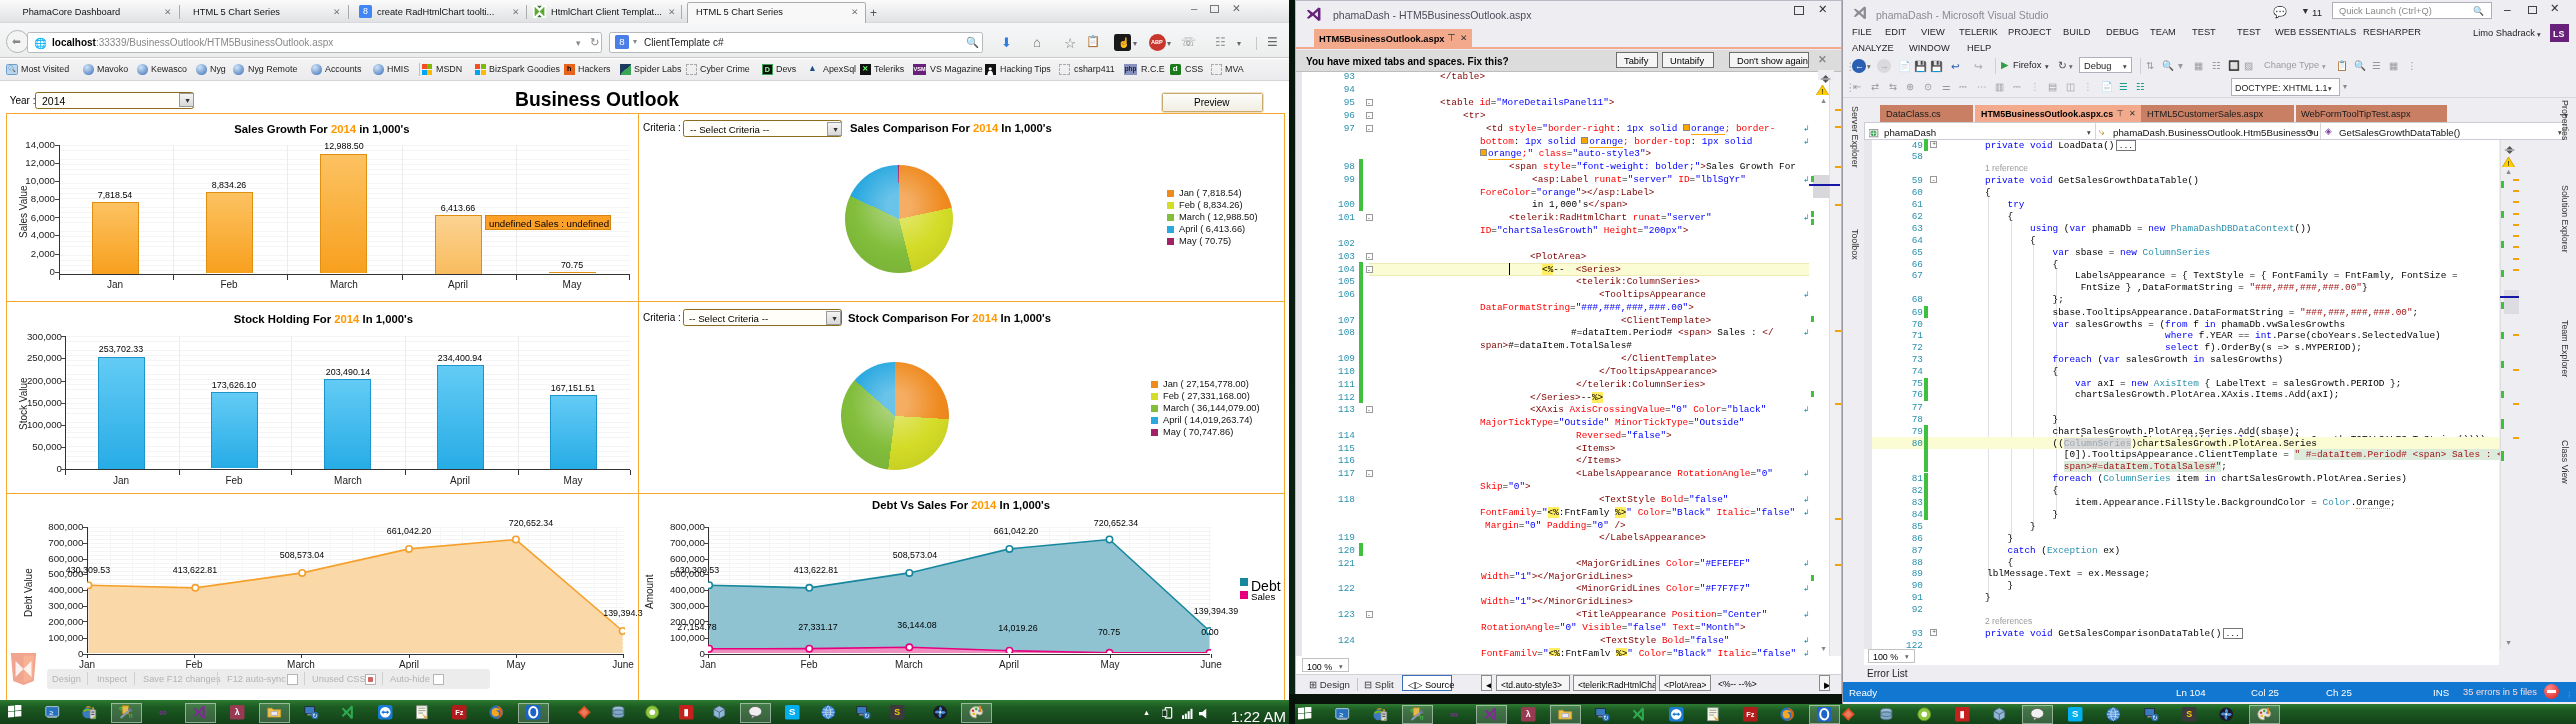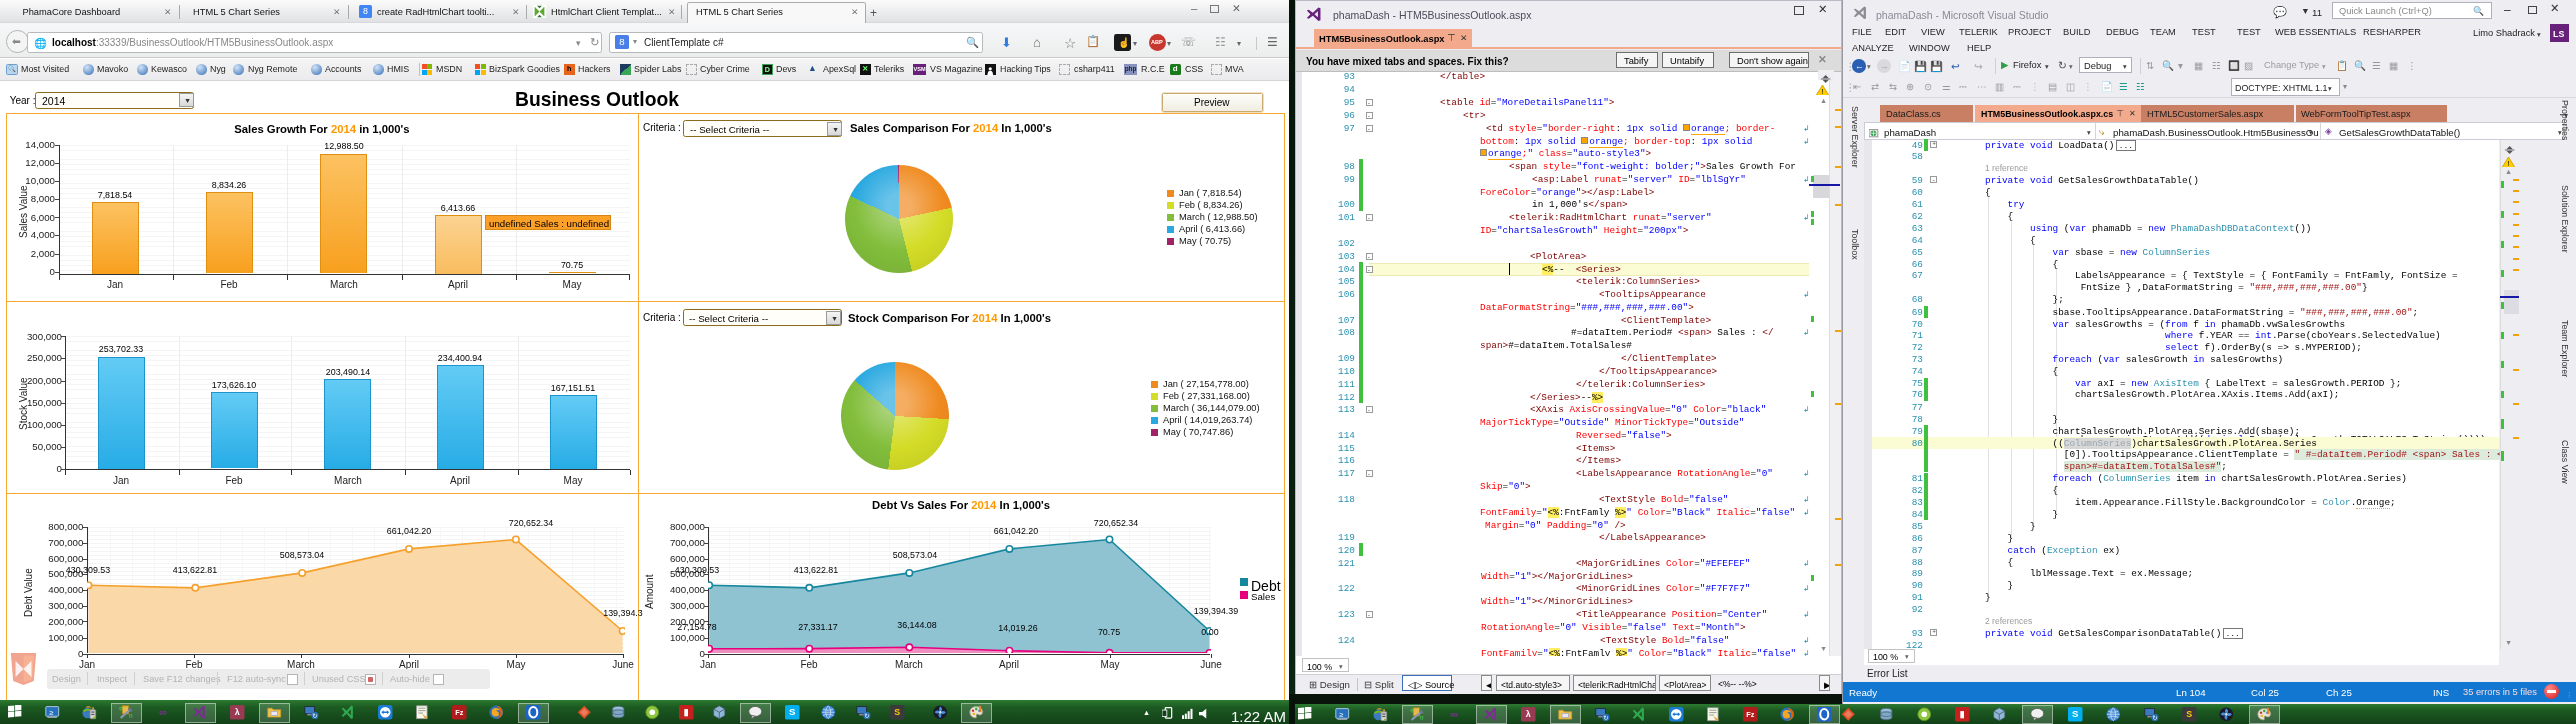--- a/index.html
+++ b/index.html
@@ -204,20 +204,21 @@
 <div style="left:1167px;top:190px;width:7.2px;height:7.2px;background:#ef8a1f"></div>
 <div class="leg" style="left:1179px;top:189px;">Jan ( 7,818.54)</div>
 <div style="left:1167px;top:202px;width:7.2px;height:7.2px;background:#d3dc26"></div>
 <div class="leg" style="left:1179px;top:201px;">Feb ( 8,834.26)</div>
 <div style="left:1167px;top:214px;width:7.2px;height:7.2px;background:#82be3b"></div>
 <div class="leg" style="left:1179px;top:213px;">March ( 12,988.50)</div>
 <div style="left:1167px;top:226px;width:7.2px;height:7.2px;background:#2aa9e0"></div>
 <div class="leg" style="left:1179px;top:225px;">April ( 6,413.66)</div>
 <div style="left:1167px;top:238px;width:7.2px;height:7.2px;background:#a02368"></div>
 <div class="leg" style="left:1179px;top:237px;">May ( 70.75)</div>
+<div style="left:6.4px;top:313px;width:634px;height:13px;text-align:center;font-size:11.3px;white-space:nowrap"><b>Stock Holding For <span style="color:#f90">2014</span> In 1,000's</b></div>
 <div style="left:66px;top:336px;width:564px;height:133px;background:repeating-linear-gradient(180deg,#f4f4f4 0 0.8px,#fff 0.8px 4.8px)"></div>
 <div style="left:179px;top:336px;width:0.8px;height:133px;background:#ececec"></div>
 <div style="left:291px;top:336px;width:0.8px;height:133px;background:#ececec"></div>
 <div style="left:405px;top:336px;width:0.8px;height:133px;background:#ececec"></div>
 <div style="left:518px;top:336px;width:0.8px;height:133px;background:#ececec"></div>
 <div style="left:65px;top:336px;width:0.8px;height:134px;background:#333"></div>
 <div style="left:65px;top:469px;width:565px;height:0.8px;background:#333"></div>
 <div style="left:65px;top:470px;width:0.8px;height:4.8px;background:#333"></div>
 <div style="left:179px;top:470px;width:0.8px;height:4.8px;background:#333"></div>
 <div style="left:291px;top:470px;width:0.8px;height:4.8px;background:#333"></div>
@@ -848,21 +849,21 @@
 <div class="cr" style="left:1985px;top:510px;"><span class="blk">            }</span></div>
 <div class="ln" style="left:1894px;top:522px;width:29px">85</div>
 <div class="cr" style="left:1985px;top:522px;"><span class="blk">        }</span></div>
 <div class="ln" style="left:1894px;top:534px;width:29px">86</div>
 <div class="cr" style="left:1985px;top:534px;"><span class="blk">    }</span></div>
 <div class="ln" style="left:1894px;top:546px;width:29px">87</div>
 <div class="cr" style="left:1985px;top:546px;"><span class="blk">    </span><span class="k">catch</span><span class="blk"> (</span><span class="ty">Exception</span><span class="blk"> ex)</span></div>
 <div class="ln" style="left:1894px;top:558px;width:29px">88</div>
 <div class="cr" style="left:1985px;top:558px;"><span class="blk">    {</span></div>
 <div class="ln" style="left:1894px;top:569px;width:29px">89</div>
-<div class="cr" style="left:1985px;top:569px;font-family:Liberation Mono, monospace;"><span class="blk">        lblMessage.Text = ex.Message;</span></div>
+<div class="cr" style="left:1942px;top:569px;font-family:Liberation Mono, monospace;"><span class="blk">        lblMessage.Text = ex.Message;</span></div>
 <div class="ln" style="left:1894px;top:581px;width:29px">90</div>
 <div class="cr" style="left:1985px;top:581px;"><span class="blk">    }</span></div>
 <div class="ln" style="left:1894px;top:593px;width:29px">91</div>
 <div class="cr" style="left:1985px;top:593px;"><span class="blk">}</span></div>
 <div class="ln" style="left:1894px;top:605px;width:29px">92</div>
 <div class="cr" style="left:1985px;top:617px;"><span class="gy" style="font-size:8.5px;font-family:'Liberation Sans',sans-serif">2 references</span></div>
 <div class="ln" style="left:1894px;top:629px;width:29px">93</div>
 <div style="left:1930px;top:629px;width:7.2px;height:7.2px;background:#fff;border:0.8px solid #9a9a9a">
       <span style="position:absolute;left:1.2px;top:-1.6px;font-size:6.4px;color:#555">+</span>
     </div>

